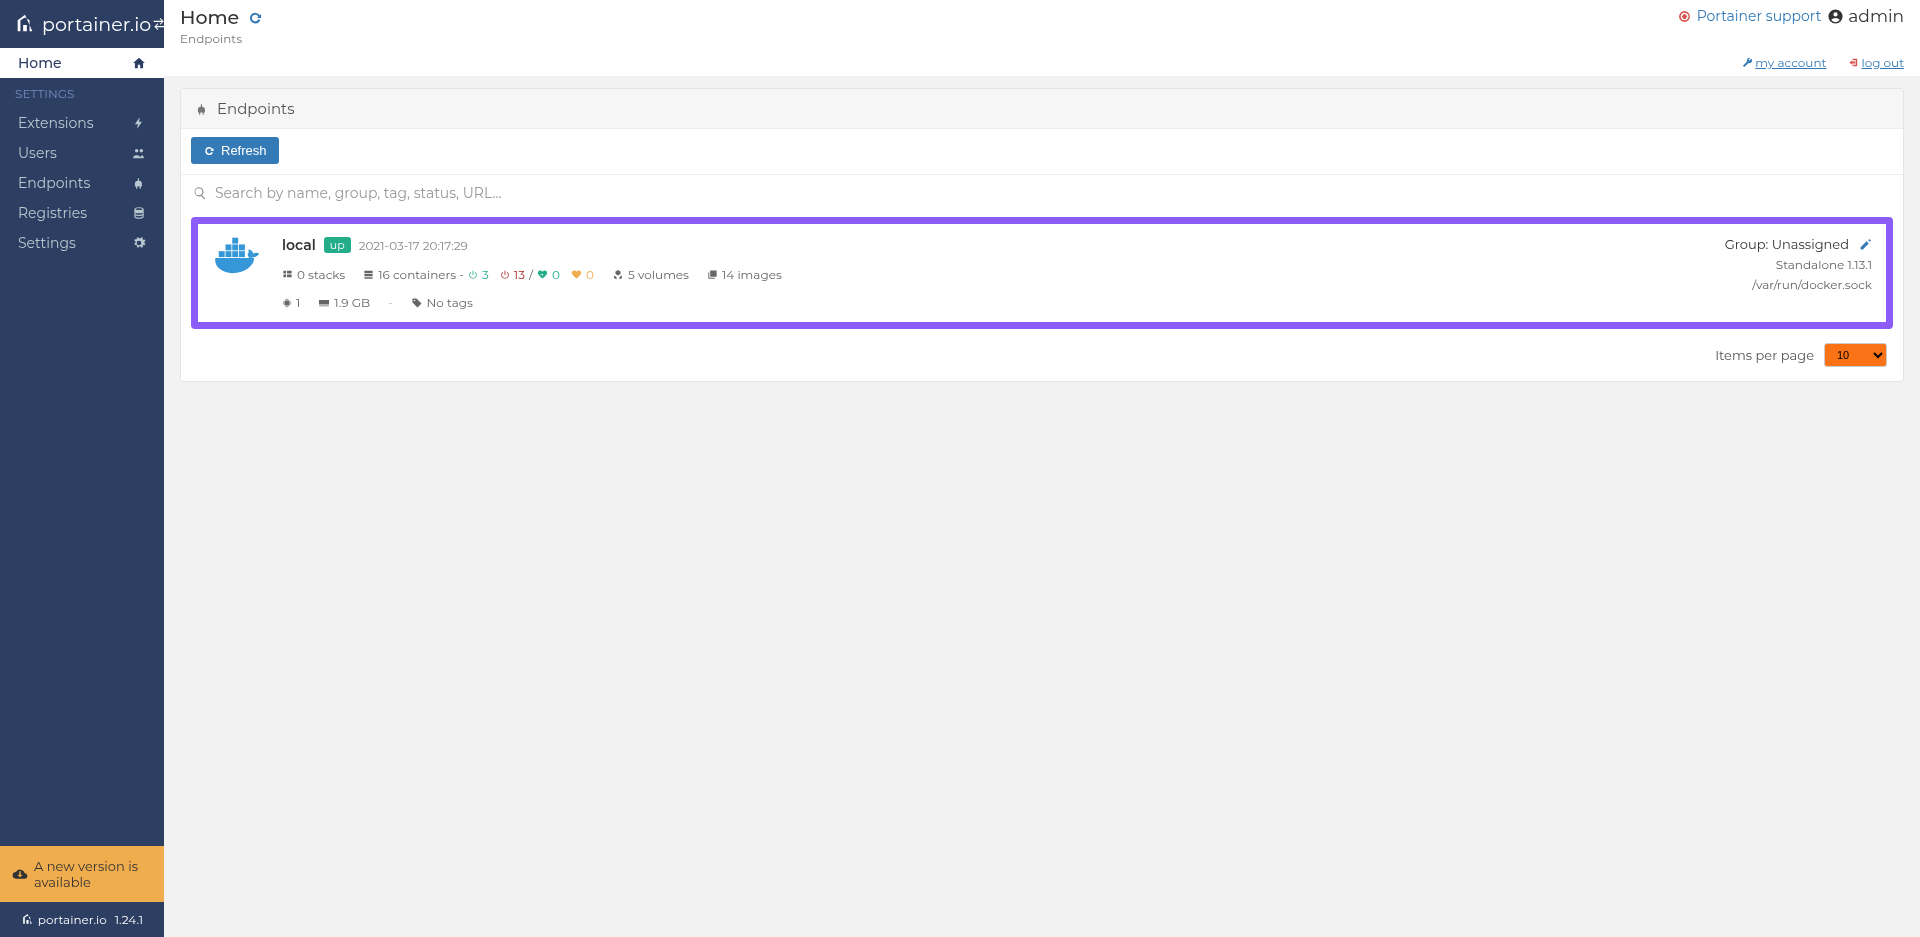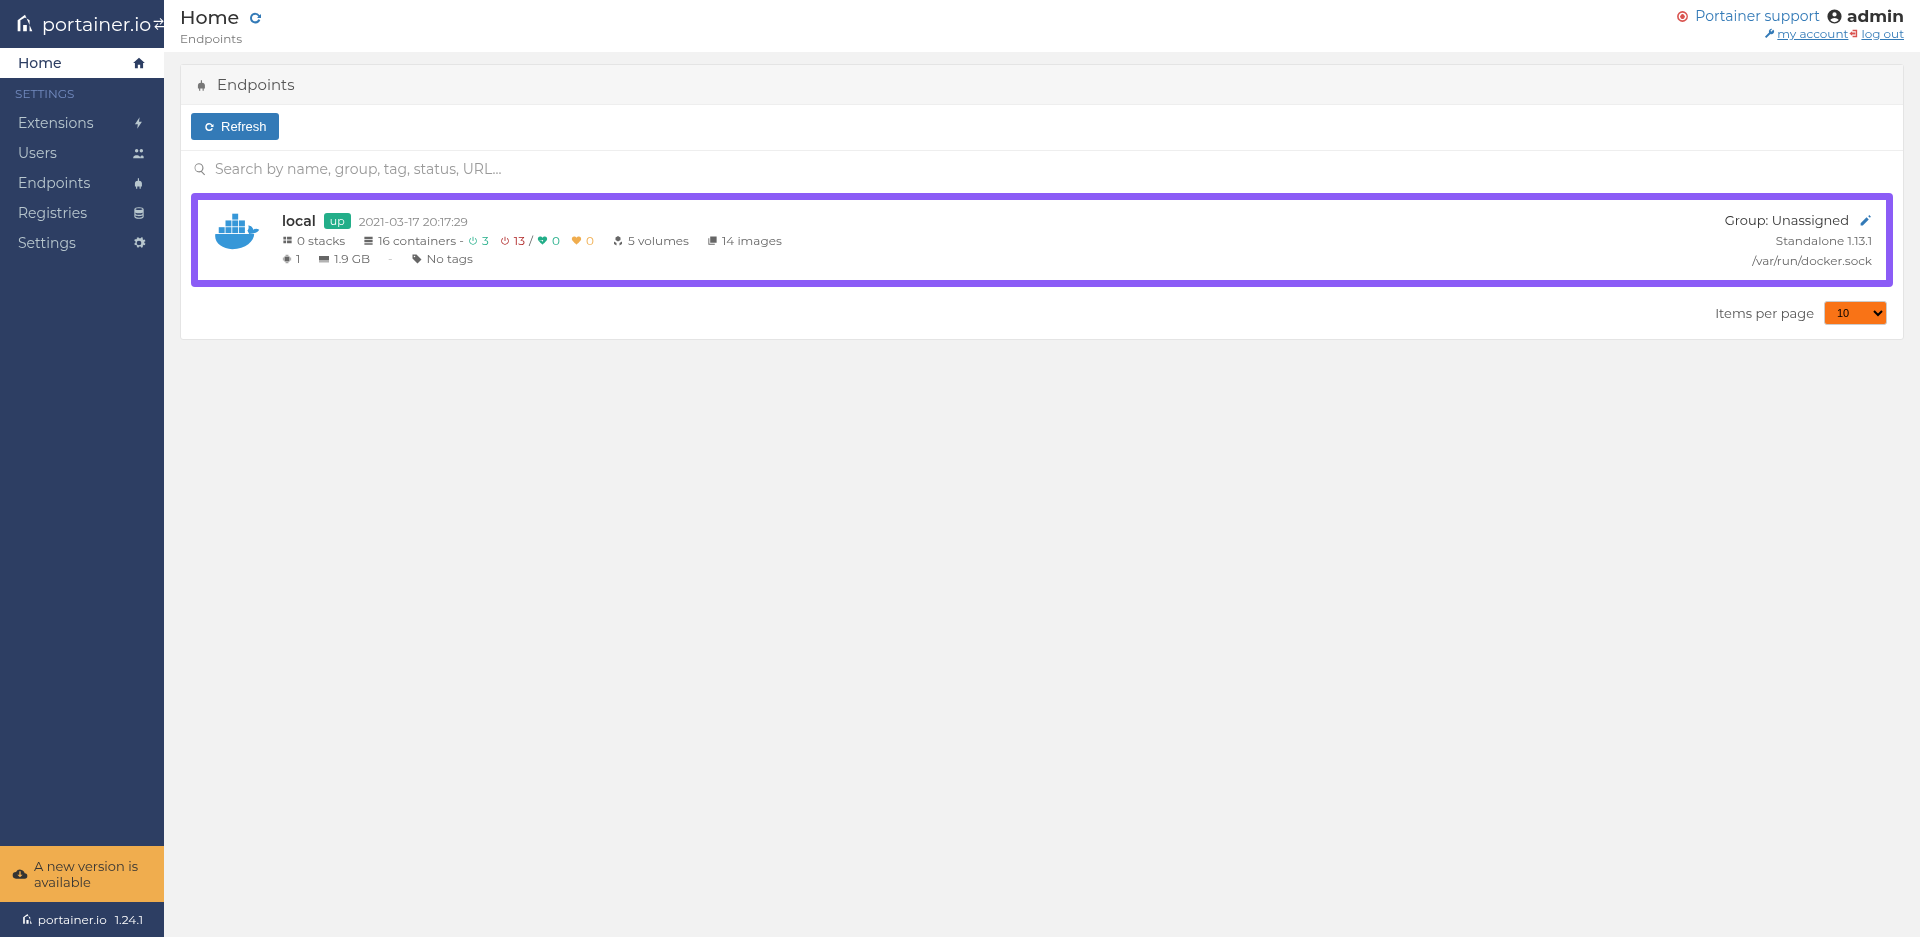--- a/index.html
+++ b/index.html
@@ -23,23 +23,23 @@
 .sidebar-footer { height: 35px; background: #2d3e63; color: #fff; display: flex; align-items: center; justify-content: center; font-size: 12px; gap: 8px; }
 
 
 .main { flex: 1; display: flex; flex-direction: column; overflow: auto; }
 
 .topbar { background: #fff; padding: 6px 16px 6px 16px; display: flex; justify-content: space-between; }
 .topbar-left .title { font-size: 19px; color: #333; font-weight: 500; display: flex; align-items: center; gap: 8px; }
 .topbar-left .subtitle { font-size: 12px; color: #777; margin-top: 2px; }
 .topbar-right { text-align: right; font-size: 14px;}
 .topbar-right .row1 { display: flex; align-items: center; gap: 6px; justify-content: flex-end; }
-.topbar-right .row2 { display: flex; gap: 0; justify-content: flex-end; font-size: 12px; }
+.topbar-right .row2 { display: flex; gap: 22px; justify-content: flex-end; font-size: 12px; margin-top: 29px; }
 .support-link { color: #337ab7; }
-.user-label { color: #333; font-weight: 700; display: flex; align-items: center; gap: 4px; font-size: 17px; }
+.user-label { color: #333; font-weight: 400; display: flex; align-items: center; gap: 4px; font-size: 17px; }
 .small-link { color: #337ab7; text-decoration: underline; display: flex; align-items: center; gap: 2px; }
 .small-link.red-icon svg { fill: #d9534f; }
 
 .content { padding: 12px 16px; flex: 1; }
 
 .panel { background: #fff; border: 1px solid #e4e4e4; border-radius: 3px; margin-bottom: 12px; }
 .panel-header { background: #f6f6f6; border-bottom: 1px solid #eee; padding: 10px 14px; display: flex; align-items: center; gap: 8px; color: #555; font-size: 15px; }
 .panel-body { padding: 8px 10px 10px;}
 .btn-refresh { background: #337ab7; color: #fff; border: none; border-radius: 3px; padding: 6px 12px; font-size: 13px; display: inline-flex; align-items: center; gap: 6px; cursor: pointer; }
 
@@ -49,21 +49,21 @@
 
 .endpoint-list { padding: 6px 10px 0; }
 .endpoint-item { border: 7px solid #8b5cf6; border-radius: 4px; padding: 12px 14px; display: flex; gap: 16px; cursor: pointer; }
 .endpoint-logo { width: 54px; display: flex; align-items: flex-start;}
 .endpoint-logo svg { width: 54px; height: auto;}
 .endpoint-mid { flex: 1; }
 .endpoint-title-row { display: flex; align-items: center; gap: 8px; }
 .endpoint-name { font-weight: 600; font-size: 14px; }
 .status-badge { background: #23ae89; color: #fff; font-size: 11px; padding: 1px 6px; border-radius: 3px;}
 .timestamp { color: #888; font-size: 12px; }
-.stat-row { display: flex; gap: 18px; font-size: 12px; color: #666; margin-top: 3px; flex-wrap: wrap; align-items: center;}
+.stat-row { display: flex; gap: 18px; font-size: 12px; color: #666; margin-top: 13px; flex-wrap: wrap; align-items: center;}
 .stat { display: inline-flex; align-items: center; gap: 4px; }
 .stat .green { color: #23ae89; }
 .stat .red { color: #ae2323; }
 .stat .teal { color: #23ae89; }
 .stat .orange { color: #f0ad4e; }
 .endpoint-right { text-align: right; color: #666; font-size: 12px; display: flex; flex-direction: column; gap: 5px; align-items: flex-end; min-width: 180px;}
 .endpoint-right .group-row { display: flex; align-items: center; gap: 10px; color: #333; font-size: 13px;}
 .edit-icon { color: #337ab7; }
 
 .pager { padding: 14px 16px; display: flex; justify-content: flex-end; align-items: center; gap: 10px; color: #555; font-size: 13px;}

